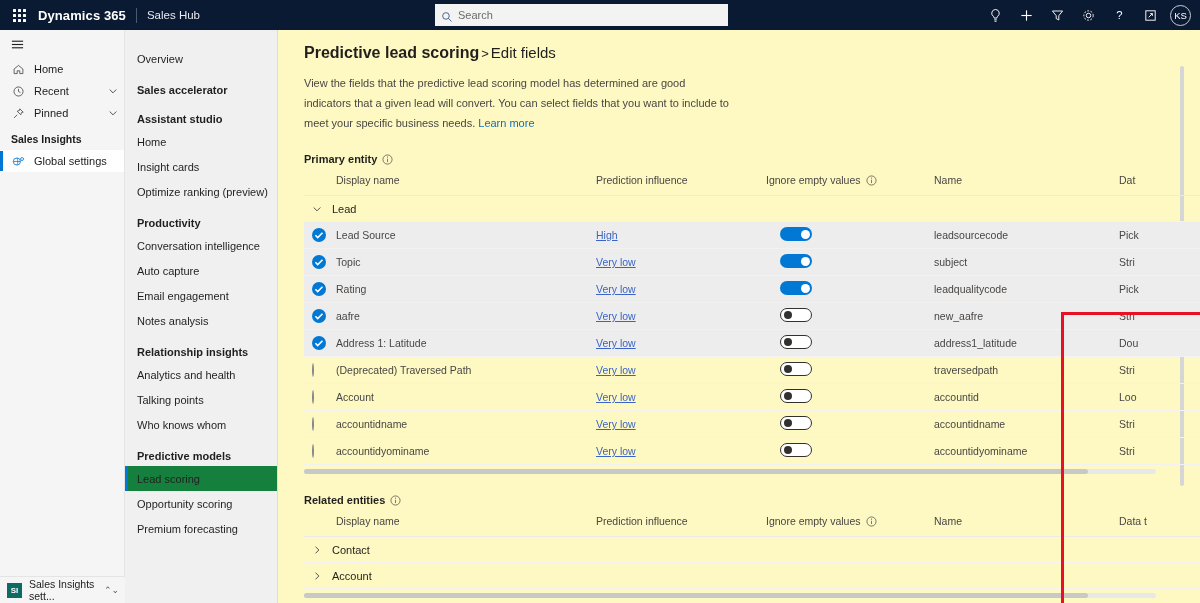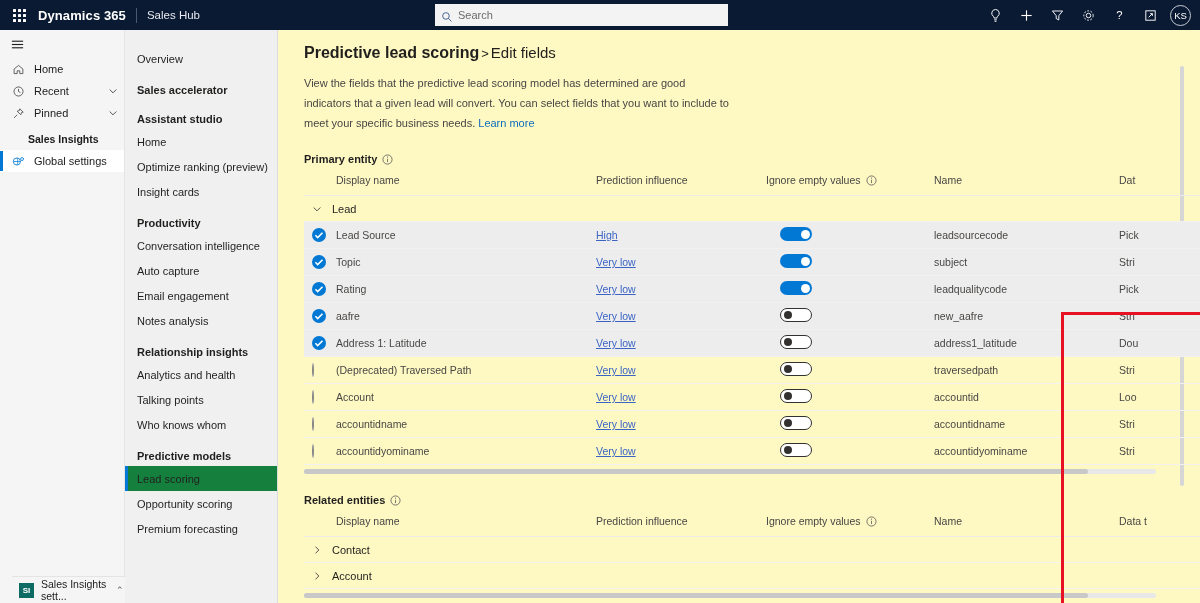--- a/index.html
+++ b/index.html
@@ -44,29 +44,29 @@
   .hamburger { height: 28px; display: flex; align-items: center; padding-left: 10px; }
   .hamburger svg { width: 15px; height: 15px; }
   .rail-item {
     height: 22px; display: flex; align-items: center; gap: 9px;
     padding: 0 6px 0 11px; font-size: 11px; color: #1b1b1b; position: relative;
   }
   .rail-item .ricon { width: 14px; height: 14px; flex: 0 0 auto; display: flex; align-items: center; justify-content: center; }
   .rail-item .ricon svg { width: 13px; height: 13px; }
   .rail-item .rlabel { flex: 1 1 auto; }
   .rail-item .chev { width: 10px; height: 10px; }
-  .rail-group { font-size: 10.5px; font-weight: bold; color: #1b1b1b; padding: 9px 0 5px 28px; }
+  .rail-group { font-size: 10.5px; font-weight: bold; color: #1b1b1b; padding: 9px 0 5px 11px; }
   .rail-item.sel { background: #ffffff; }
   .rail-item.sel::before {
     content: ""; position: absolute; left: 0; top: 1px; bottom: 1px; width: 3px; background: #0078d4;
   }
   .rail-bottom {
     position: absolute; bottom: 0; left: 0; width: 125px; height: 27px;
     background: #f5f5f5; border-top: 1px solid #e4e4e4;
-    display: flex; align-items: center; gap: 7px; padding: 0 6px 0 7px; margin-left: 12px;
+    display: flex; align-items: center; gap: 7px; padding: 0 6px 0 7px;
   }
   .sibadge {
     width: 15px; height: 15px; background: #0d6b63; color: #fff; font-size: 8px;
     display: flex; align-items: center; justify-content: center; flex: 0 0 auto; font-weight: bold;
   }
   .rail-bottom .txt { font-size: 10.5px; color: #1b1b1b; flex: 1 1 auto; }
   .rail-bottom .updown { font-size: 9px; color: #555; }
 
   
   .subnav {
@@ -308,22 +308,22 @@
   </div>
 </div>
 
 <div class="subnav">
   <div class="sn-item">Overview</div>
 
   <div class="sn-head">Sales accelerator</div>
 
   <div class="sn-head">Assistant studio</div>
   <div class="sn-item">Home</div>
+  <div class="sn-item">Insight cards</div>
   <div class="sn-item">Optimize ranking (preview)</div>
-  <div class="sn-item">Insight cards</div>
 
   <div class="sn-head">Productivity</div>
   <div class="sn-item">Conversation intelligence</div>
   <div class="sn-item">Auto capture</div>
   <div class="sn-item">Email engagement</div>
   <div class="sn-item">Notes analysis</div>
 
   <div class="sn-head">Relationship insights</div>
   <div class="sn-item">Analytics and health</div>
   <div class="sn-item">Talking points</div>

